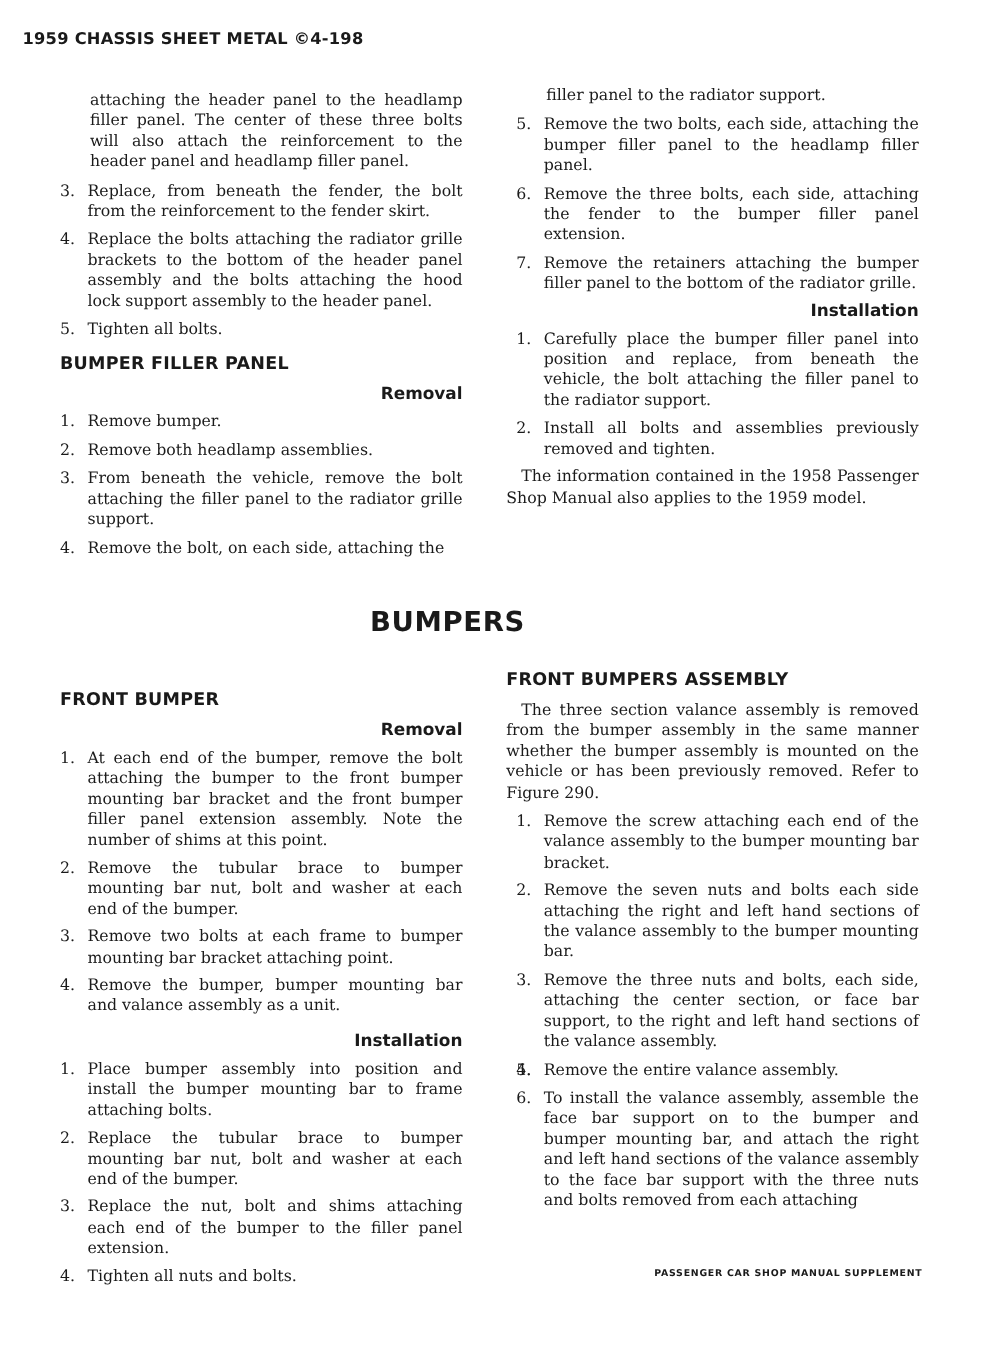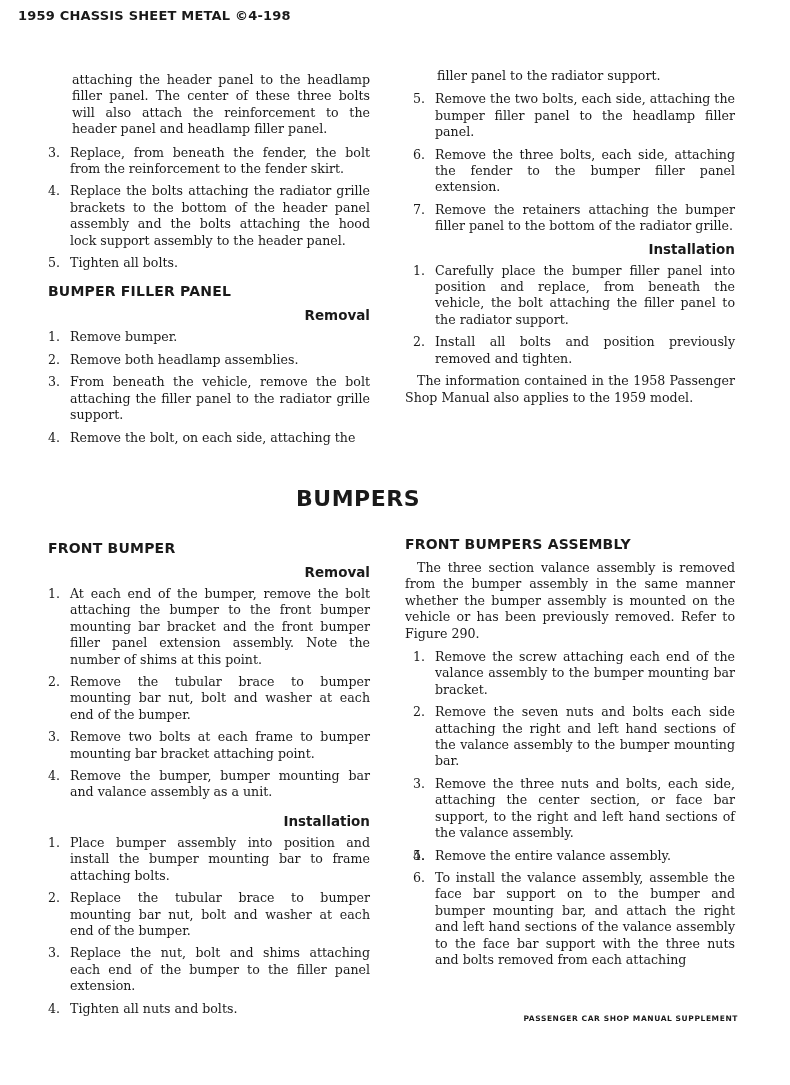--- a/index.html
+++ b/index.html
@@ -1,19 +1,19 @@
 <!DOCTYPE html>
 <html><head>
   <meta charset="utf-8">
   <style>
     * { box-sizing: border-box; margin: 0; padding: 0; }
     html, body { width: 790px; height: 1085px; background: #ffffff; overflow: hidden; }
     body { position: relative; color: #1a1a1a; font-family: "DejaVu Serif", serif; }
     .page-header {
-      position: absolute; left: 18px; top: 8px;
+      position: absolute; left: 18px; top: 24px;
       font-family: "DejaVu Sans", sans-serif; font-weight: bold; font-size: 13px; letter-spacing: 0.2px;
     }
     .col { position: absolute; width: 330px; }
     .col-left-top { left: 40px; top: 72px; }
     .col-right-top { left: 405px; top: 68px; }
     .col-left-bot { left: 40px; top: 536px; }
     .col-right-bot { left: 405px; top: 536px; }
     .para {
       font-size: 12.6px; line-height: 16.4px; text-align: justify; margin-bottom: 7px;
     }
@@ -71,29 +71,29 @@
 <div class="col col-right-top">
   <p class="para cont">filler panel to the radiator support.</p>
   <ol class="steps">
     <li><span class="num">5.</span><span>Remove the two bolts, each side, attaching the bumper filler panel to the headlamp filler panel.</span></li>
     <li><span class="num">6.</span><span>Remove the three bolts, each side, attaching the fender to the bumper filler panel extension.</span></li>
     <li><span class="num">7.</span><span>Remove the retainers attaching the bumper filler panel to the bottom of the radiator grille.</span></li>
   </ol>
   <h3 class="h-sub">Installation</h3>
   <ol class="steps">
     <li><span class="num">1.</span><span>Carefully place the bumper filler panel into position and replace, from beneath the vehicle, the bolt attaching the filler panel to the radiator support.</span></li>
-    <li><span class="num">2.</span><span>Install all bolts and position previously removed and tighten.</span></li>
+    <li><span class="num">2.</span><span>Install all bolts and assemblies previously removed and tighten.</span></li>
   </ol>
   <p class="para indent">The information contained in the 1958 Passenger Shop Manual also applies to the 1959 model.</p>
 </div>
 
 <div class="chapter-title">BUMPERS</div>
 
 <div class="col col-left-bot">
-  <h2 class="h-section" style="margin-top:4px">FRONT BUMPER</h2>
+  <h2 class="h-section" style="margin-top:16px">FRONT BUMPER</h2>
   <h3 class="h-sub">Removal</h3>
   <ol class="steps">
     <li><span class="num">1.</span><span>At each end of the bumper, remove the bolt attaching the bumper to the front bumper mounting bar bracket and the front bumper filler panel extension assembly. Note the number of shims at this point.</span></li>
     <li><span class="num">2.</span><span>Remove the tubular brace to bumper mounting bar nut, bolt and washer at each end of the bumper.</span></li>
     <li><span class="num">3.</span><span>Remove two bolts at each frame to bumper mounting bar bracket attaching point.</span></li>
     <li><span class="num">4.</span><span>Remove the bumper, bumper mounting bar and valance assembly as a unit.</span></li>
   </ol>
   <h3 class="h-sub" style="margin-top:12px">Installation</h3>
   <ol class="steps">
     <li><span class="num">1.</span><span>Place bumper assembly into position and install the bumper mounting bar to frame attaching bolts.</span></li>

